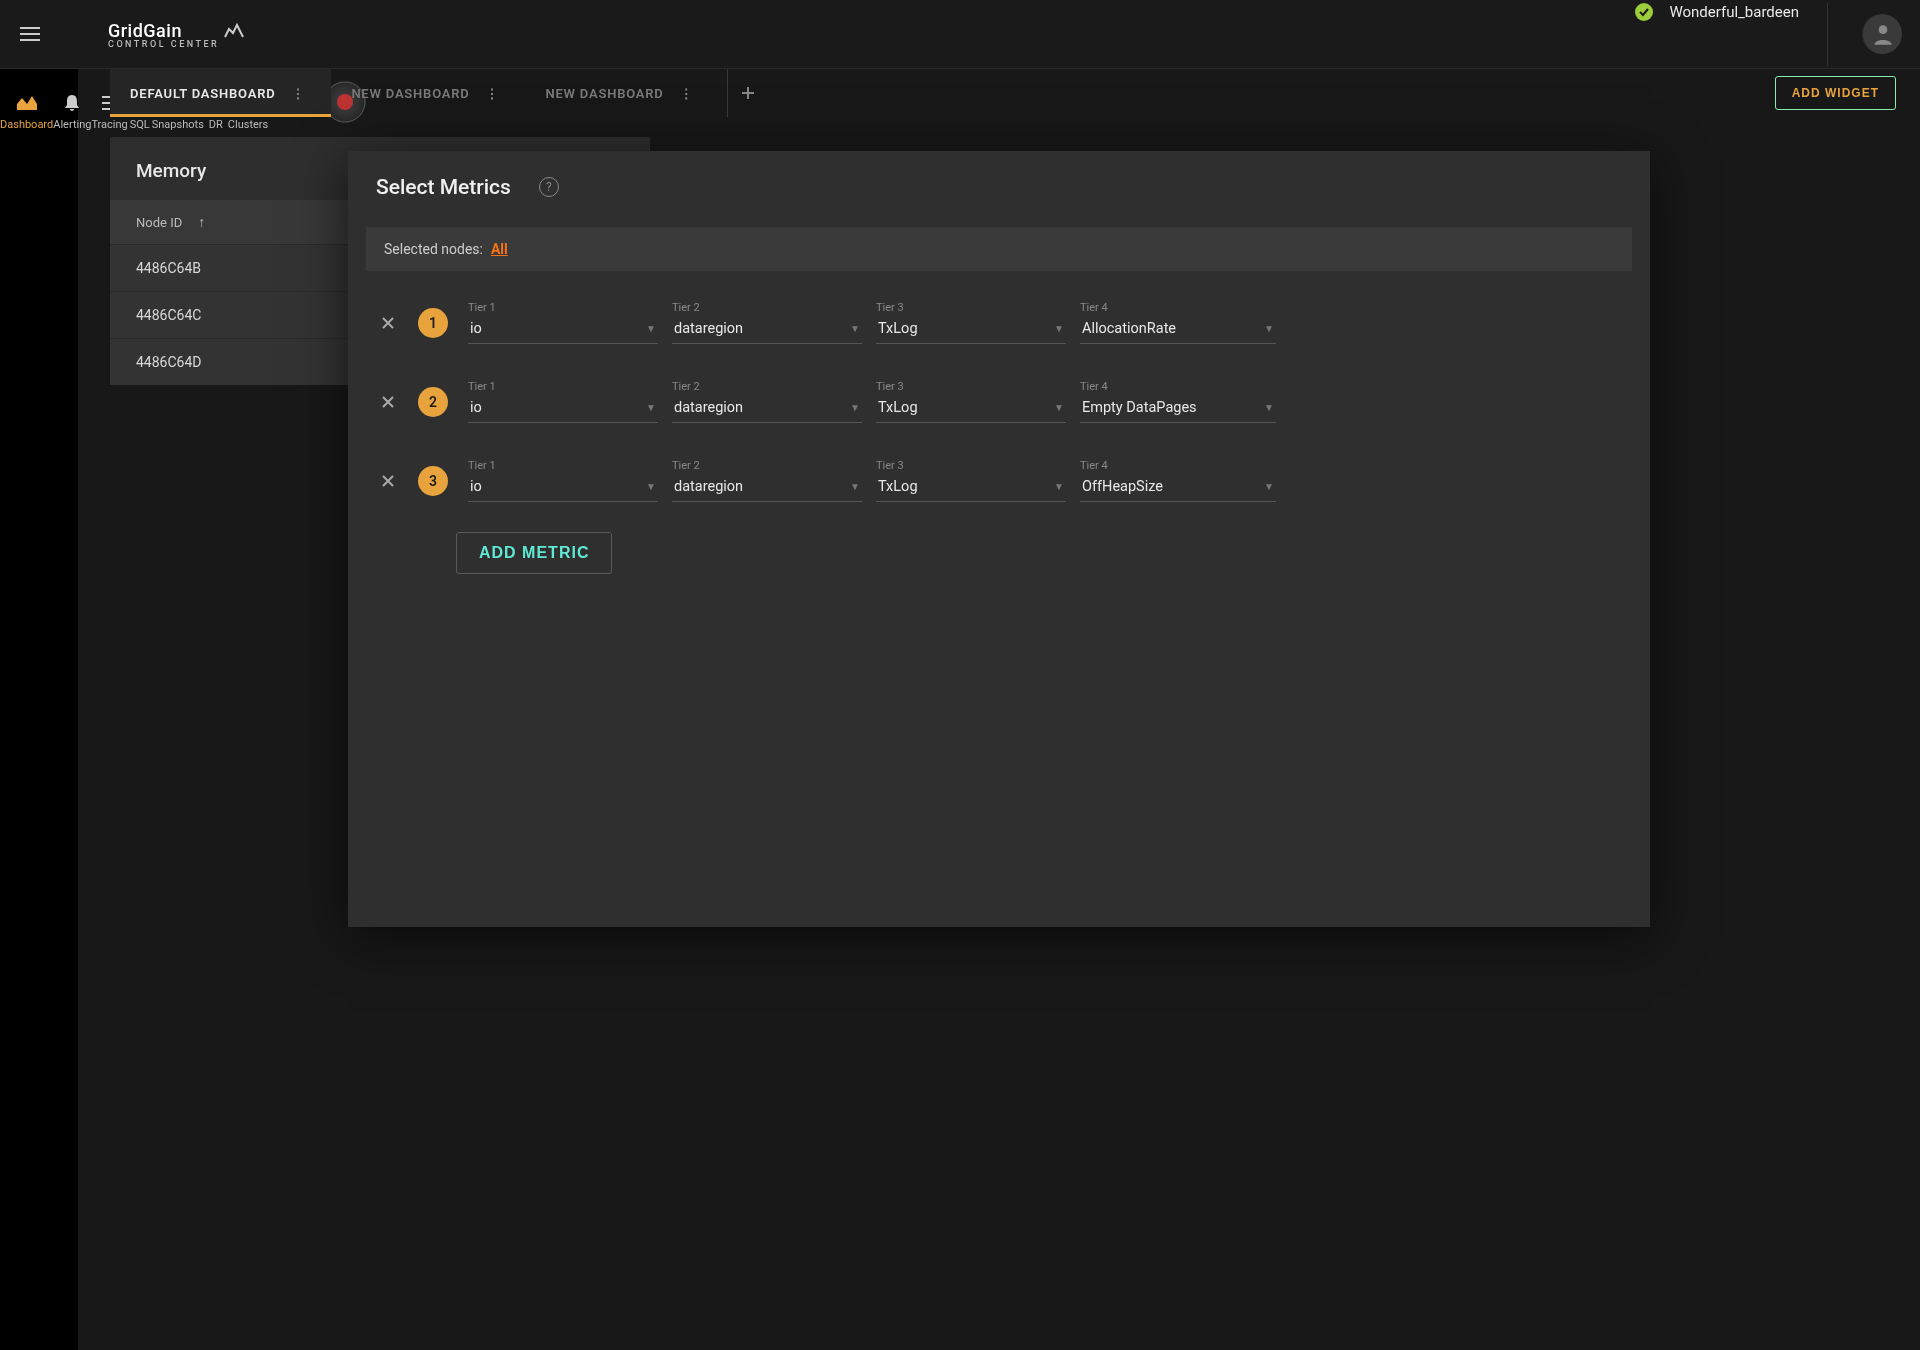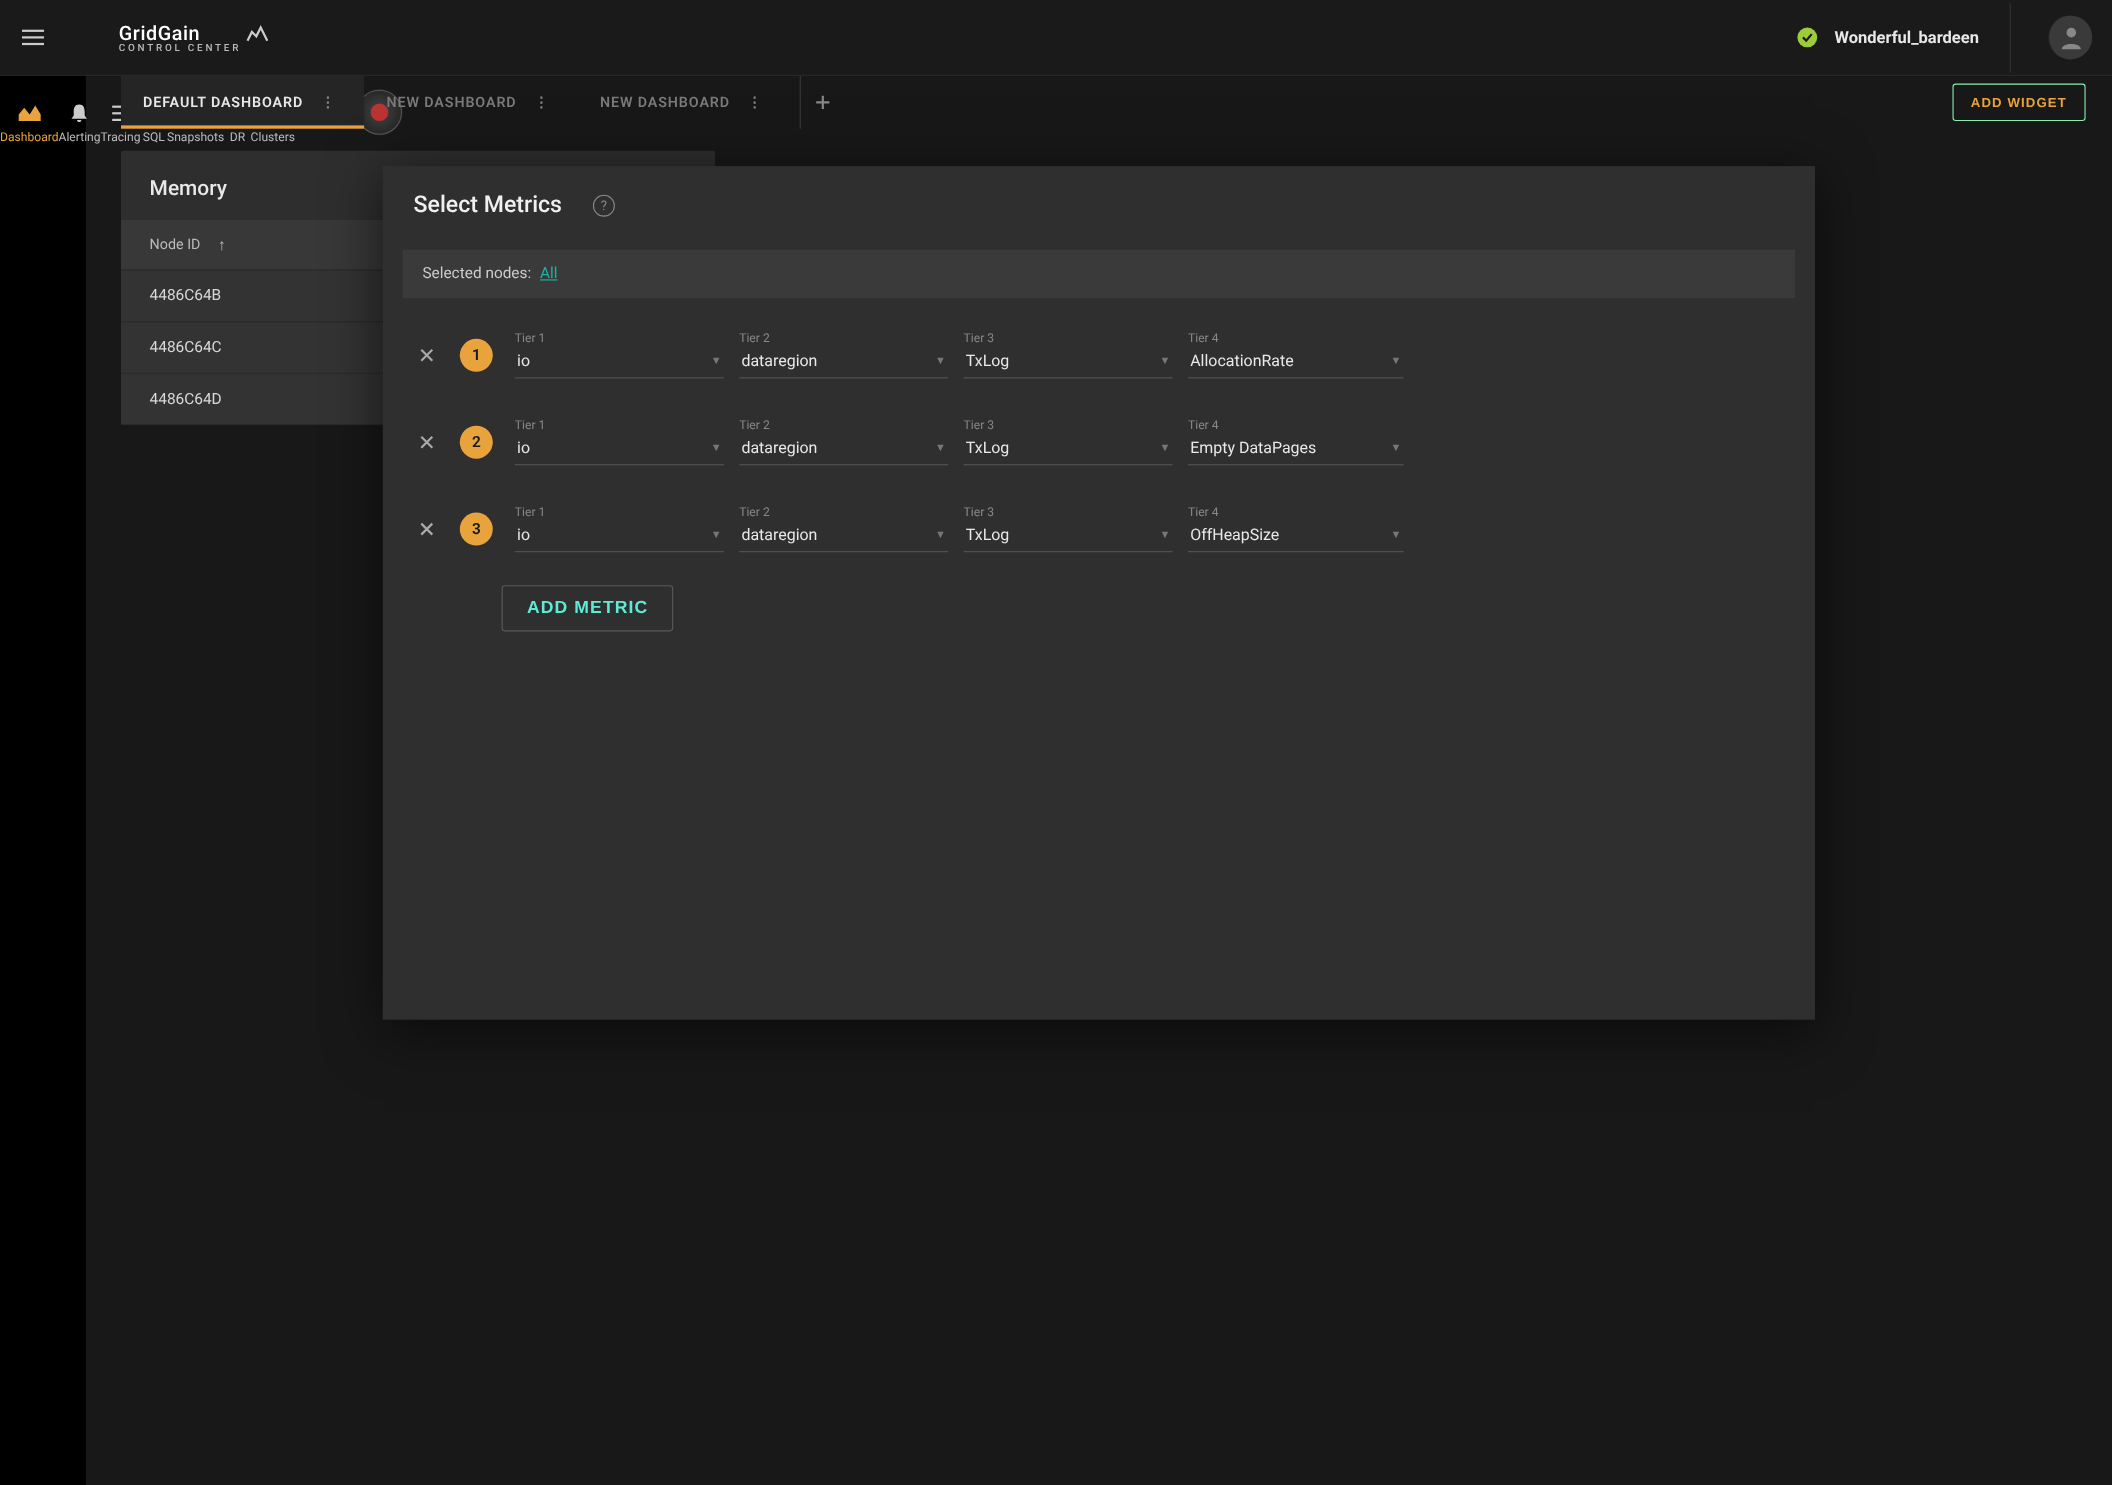--- a/index.html
+++ b/index.html
@@ -21,21 +21,21 @@
   border-bottom: 1px solid #2a2a2a;
 }
 .menu-btn { width: 36px; height: 36px; display:flex; align-items:center; justify-content:center; cursor:pointer; }
 .menu-icon { width: 20px; height:2px; background:#ccc; position:relative; }
 .menu-icon::before, .menu-icon::after { content:""; position:absolute; left:0; width:20px; height:2px; background:#ccc; }
 .menu-icon::before { top:-6px; }
 .menu-icon::after { top:6px; }
 .logo { margin-left: 60px; display:flex; align-items:center; color:#fff; font-size:18px; font-weight:500; letter-spacing:0.5px; }
 .logo-sub { font-size:9px; letter-spacing:2.5px; color:#bbb; display:block; margin-top:-2px;}
 .logo-mark { margin-left:4px; margin-bottom:9px; }
-.header-right { margin-left:auto; display:flex; align-items:center; gap:16px;font-weight:bold; }
+.header-right { margin-left:auto; display:flex; align-items:flex-start; gap:16px; }
 .status-check { width:18px; height:18px; border-radius:50%; background:#9ccc3c; display:flex; align-items:center; justify-content:center; }
 .status-check svg { width:12px; height:12px; }
 .username { color:#e8e8e8; font-size:15px; }
 .avatar-btn { width:40px; height:40px; border-radius:50%; background:#3a3a3a; display:flex; align-items:center; justify-content:center; margin-left:10px; margin-right:6px; border-left:1px solid #2a2a2a; padding-left:0; }
 .avatar-btn-wrap { border-left:1px solid #333; padding-left:24px; height:63px; display:flex; align-items:center; margin-left:12px;}
 
 .body-row { display:flex; height:calc(100% - 63px); }
 .sidebar { width: 78px; background:#000000; display:flex; flex-direction:row; align-items:flex-start; padding-top:12px; }
 .sidebar-item { width:68px; display:flex; flex-direction:column; align-items:center; padding:10px 0; cursor:pointer; border-radius:4px; }
 .sidebar-item.active { color:#f5a623; }
@@ -68,21 +68,21 @@
 .modal-title { font-size:21px; font-weight:500; color:#f0f0f0; }
 .help-icon { width:20px; height:20px; border:1.5px solid #888; border-radius:50%; display:flex; align-items:center; justify-content:center; font-size:12px; color:#888; cursor:pointer;}
 
 .modal-tabs { display:flex; padding:10px 28px 0; border-bottom:1px solid #404040; }
 .modal-tab { padding:12px 22px; font-size:13px; font-weight:600; letter-spacing:1px; color:#7a7a7a; cursor:pointer; position:relative; }
 .modal-tab.active { color:#e8e8e8; }
 .modal-tab.active::after { content:""; position:absolute; bottom:-1px; left:0; right:0; height:3px; background:#e8a33d; }
 
 .modal-body { padding:20px 18px; flex:1; min-height:720px; }
 .selected-bar { background:#3a3a3a; padding:14px 18px; display:flex; align-items:center; gap:8px; font-size:14px; color:#ccc; margin-bottom:18px;}
-.selected-link { text-decoration:underline; color:#14b8a6; cursor:pointer; }
+.selected-link { text-decoration:underline; color:#f97316; cursor:pointer;font-weight:bold; }
 
 .metric-row { display:flex; align-items:center; gap:14px; padding:12px 2px 24px; }
 .remove-btn { width:24px; height:24px; display:flex; align-items:center; justify-content:center; color:#aaa; cursor:pointer; font-size:16px; margin-left:8px; margin-right:4px;}
 .num-badge { width:30px; height:30px; border-radius:50%; background:#e8a33d; color:#1a1a1a; font-weight:600; display:flex; align-items:center; justify-content:center; font-size:14px; margin-right:6px;}
 .tier-field { width:190px; position:relative; }
 .tier-field.wide { width:196px; }
 .tier-label { font-size:11px; color:#888; margin-bottom:2px; display:block;}
 .tier-select { display:flex; align-items:center; justify-content:space-between; border-bottom:1px solid #555; padding:4px 2px 6px; cursor:pointer; font-size:14.5px; color:#e8e8e8;}
 .tier-select .caret { color:#777; font-size:10px; }
 

